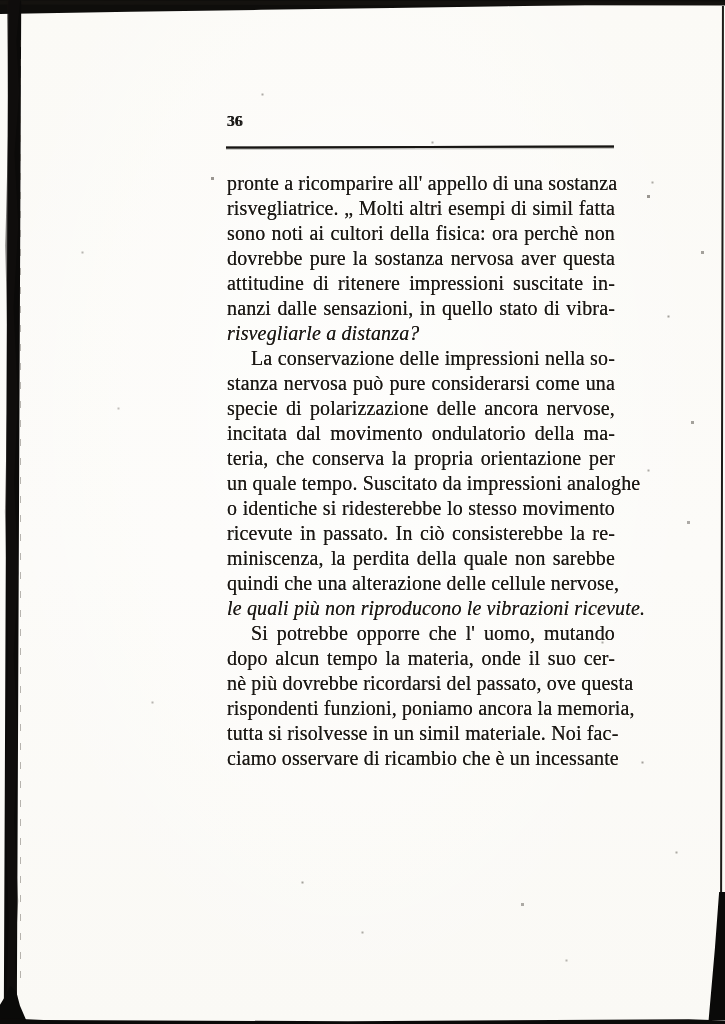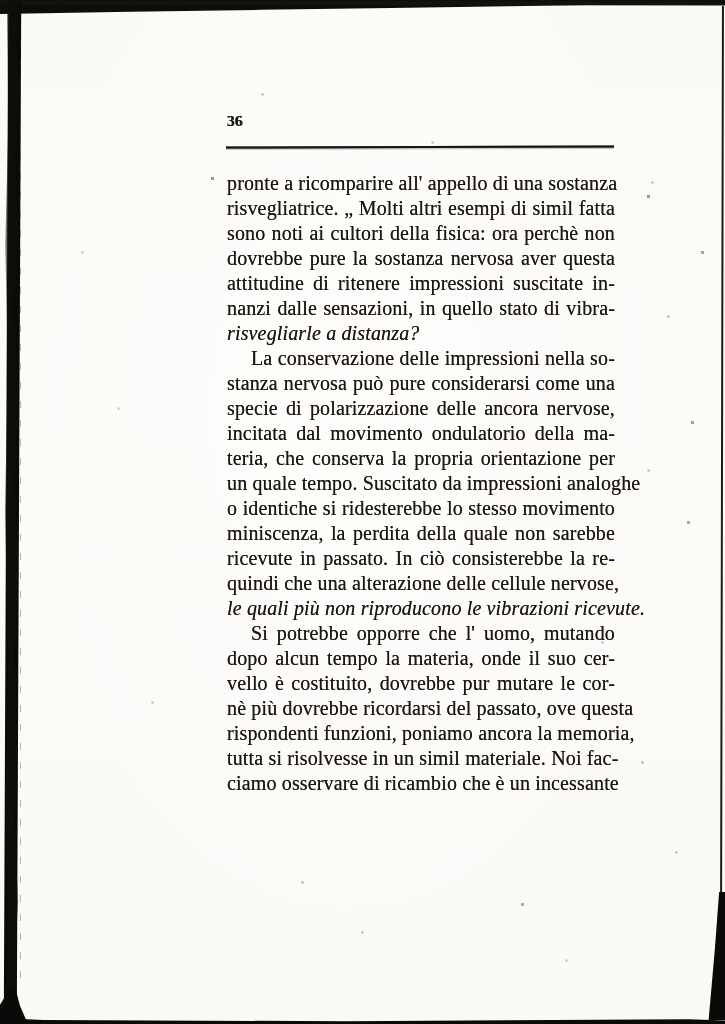--- a/index.html
+++ b/index.html
@@ -135,30 +135,29 @@
     </div>
 
     <div class="para">
       <div class="ln indent">La conservazione delle impressioni nella so-</div>
       <div class="ln">stanza nervosa può pure considerarsi come una</div>
       <div class="ln">specie di polarizzazione delle ancora nervose,</div>
       <div class="ln">incitata dal movimento ondulatorio della ma-</div>
       <div class="ln">teria, che conserva la propria orientazione per</div>
       <div class="ln">un quale tempo. Suscitato da impressioni analoghe</div>
       <div class="ln">o identiche si ridesterebbe lo stesso movimento</div>
+      <div class="ln">ricevute in passato. In ciò consisterebbe la re-</div>
       <div class="ln">miniscenza, la perdita della quale non sarebbe</div>
-      <div class="ln">ricevute in passato. In ciò consisterebbe la re-</div>
       <div class="ln">quindi che una alterazione delle cellule nervose,</div>
       <div class="ln end">le quali più non riproducono le vibrazioni ricevute.</div>
     </div>
 
     <div class="para">
       <div class="ln indent">Si potrebbe opporre che l' uomo, mutando</div>
       <div class="ln">dopo alcun tempo la materia, onde il suo cer-</div>
-      <div class="ln">vello è costituito, dovrebbe pur mutare le cor-</div>
       <div class="ln">nè più dovrebbe ricordarsi del passato, ove questa</div>
       <div class="ln">rispondenti funzioni, poniamo ancora la memoria,</div>
       <div class="ln">tutta si risolvesse in un simil materiale. Noi fac-</div>
       <div class="ln">ciamo osservare di ricambio che è un incessante</div>
     </div>
 
   </main>
 </div>
 
 </body></html>

